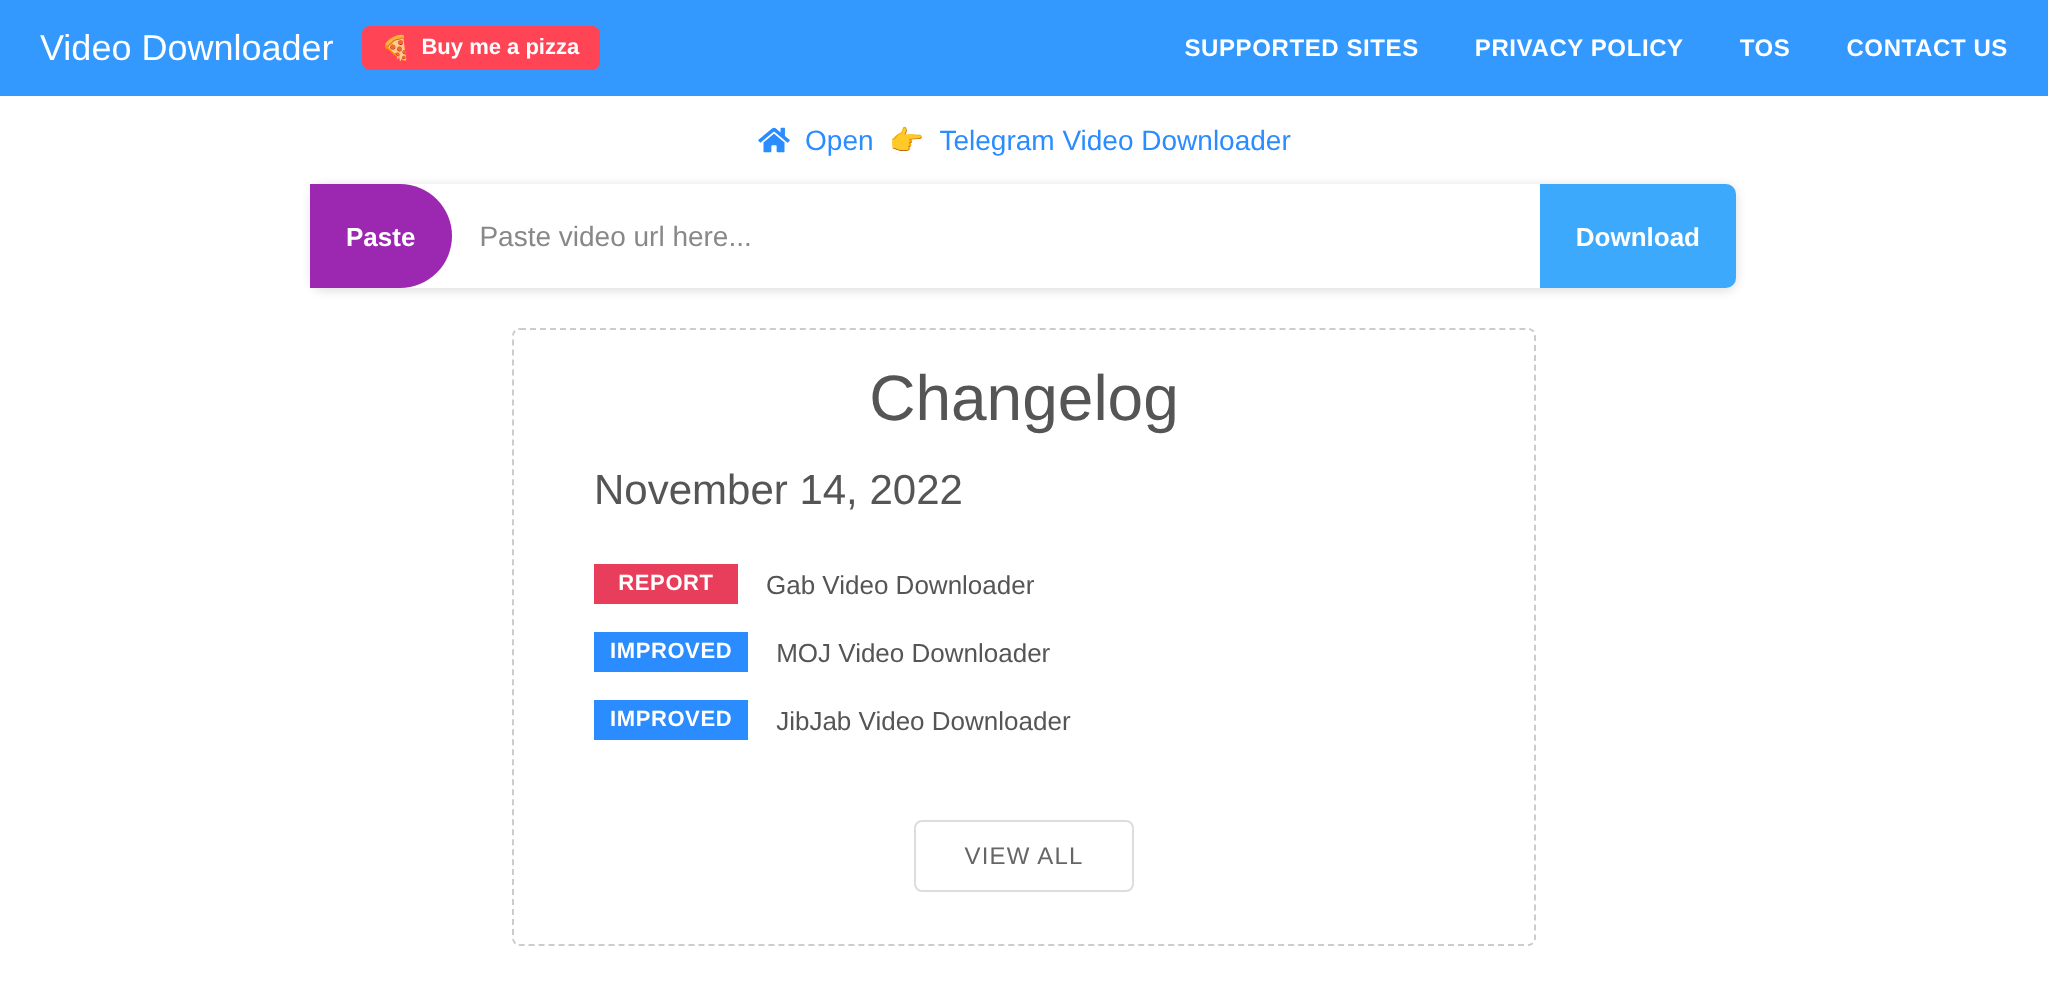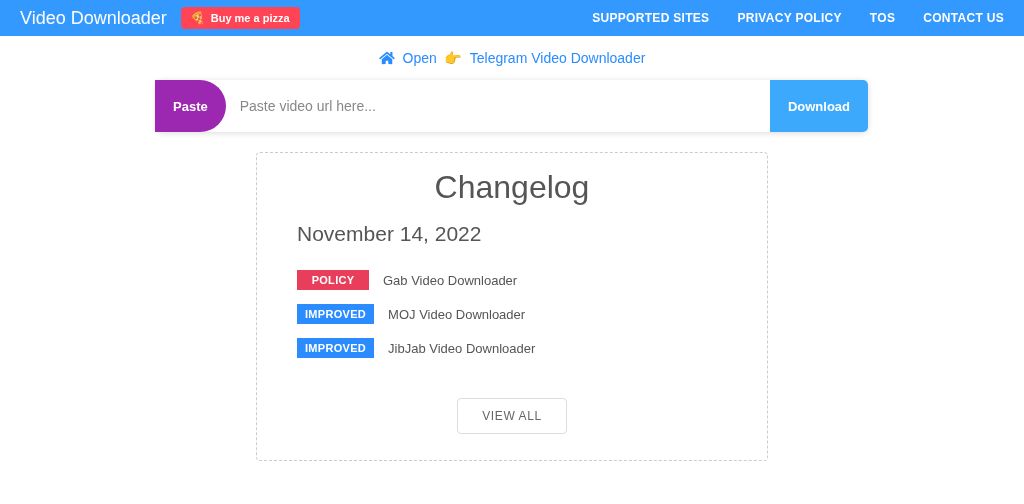--- a/index.html
+++ b/index.html
@@ -1,20 +1,20 @@
 <!DOCTYPE html>
 <html><head>
   <meta charset="utf-8">
   <style>
     * { margin: 0; padding: 0; box-sizing: border-box; }
     body { font-family: -apple-system, BlinkMacSystemFont, "Segoe UI", Arial, sans-serif; background: #fff; }
     
     .header {
       background: #3399ff;
-      height: 36px;
+      height: 48px;
       display: flex;
       align-items: center;
       padding: 0 20px;
     }
     .logo {
       color: #fff;
       font-size: 18px;
       font-weight: 400;
       margin-right: 14px;
     }
@@ -194,21 +194,21 @@
   <button class="paste-btn">Paste</button>
   <input class="url-input" type="text" placeholder="Paste video url here..." style="">
   <button class="download-btn">Download</button>
 </div>
 
 <div class="changelog-box">
   <h2 class="changelog-title">Changelog</h2>
   <h3 class="date">November 14, 2022</h3>
 
   <div class="change-row">
-    <span class="badge badge-fixed">POLICY</span>
+    <span class="badge badge-fixed">REPORT</span>
     <span class="change-text">Gab Video Downloader</span>
   </div>
   <div class="change-row">
     <span class="badge badge-improved">IMPROVED</span>
     <span class="change-text">MOJ Video Downloader</span>
   </div>
   <div class="change-row">
     <span class="badge badge-improved">IMPROVED</span>
     <span class="change-text">JibJab Video Downloader</span>
   </div>

